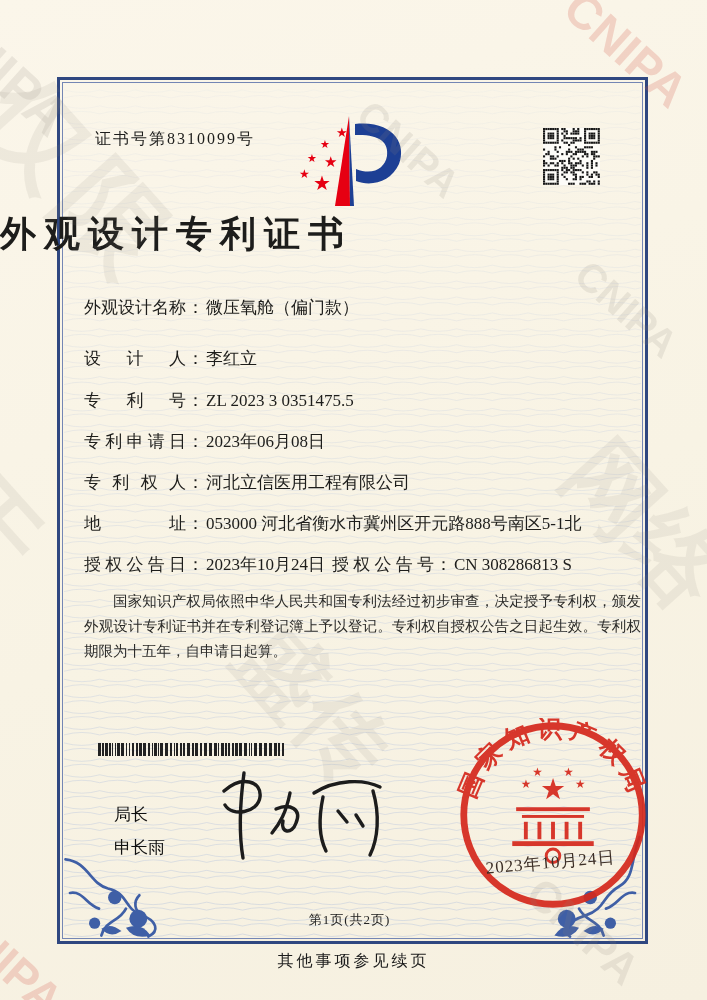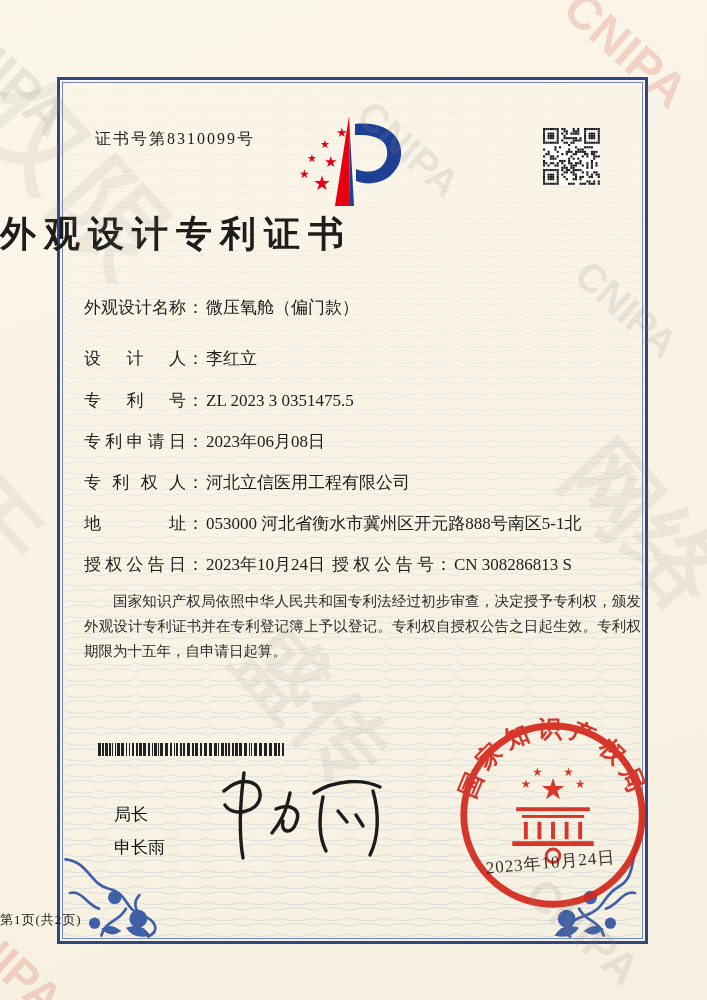--- a/index.html
+++ b/index.html
@@ -46,21 +46,21 @@
   .body-text{position:absolute;left:84px;top:589px;width:557px;z-index:3;}
   .body-text p{margin:0 0 7px 0;font-size:14.5px;line-height:25px;text-indent:2em;
     text-align:justify;color:#2a2a28;}
   .barcode{position:absolute;left:98px;top:743px;width:188px;height:13px;z-index:3;fill:#222;}
   .signer{position:absolute;left:97px;top:798px;z-index:3;
     font-family:"Liberation Sans","DejaVu Sans",sans-serif;font-size:17px;line-height:33px;color:#111;margin-left:17px;}
   .signature{position:absolute;left:210px;top:765px;width:185px;height:95px;z-index:4;}
   .seal{position:absolute;left:456px;top:718px;width:194px;height:194px;z-index:5;opacity:.92;}
   .seal-date{position:absolute;left:468px;top:851px;width:165px;text-align:center;z-index:5;
     font-size:17px;color:#3b2e26;letter-spacing:1px;transform:rotate(-5deg);}
-  .page-ind{position:absolute;left:0;right:8px;top:911px;font-size:13px;
+  .page-ind{position:absolute;left:0;right:8px;top:911px;text-align:center;font-size:13px;
     letter-spacing:1px;z-index:3;color:#222;}
   .foot-note{position:absolute;left:0;right:0;top:951px;text-align:center;font-size:16px;
     letter-spacing:3px;z-index:3;color:#1b1b1b;}
 </style>
 </head>
 <body>
 
 <div class="stage">
 
   <div class="wm-layer">
@@ -630,14 +630,15 @@
       <rect x="98" y="107" width="4" height="18"></rect>
       <rect x="112" y="107" width="4" height="18"></rect>
       <rect x="126" y="107" width="4" height="18"></rect>
       <rect x="58" y="127" width="84" height="5"></rect>
       <circle cx="100" cy="142" r="7" fill="none" stroke="#d5281c" stroke-width="3"></circle>
     </g>
   </svg>
   <div class="seal-date">2023年10月24日</div>
 
   <div class="page-ind">第1页(共2页)</div>
+  <div class="foot-note">其他事项参见续页</div>
 
 </div>
 
 </body></html>

